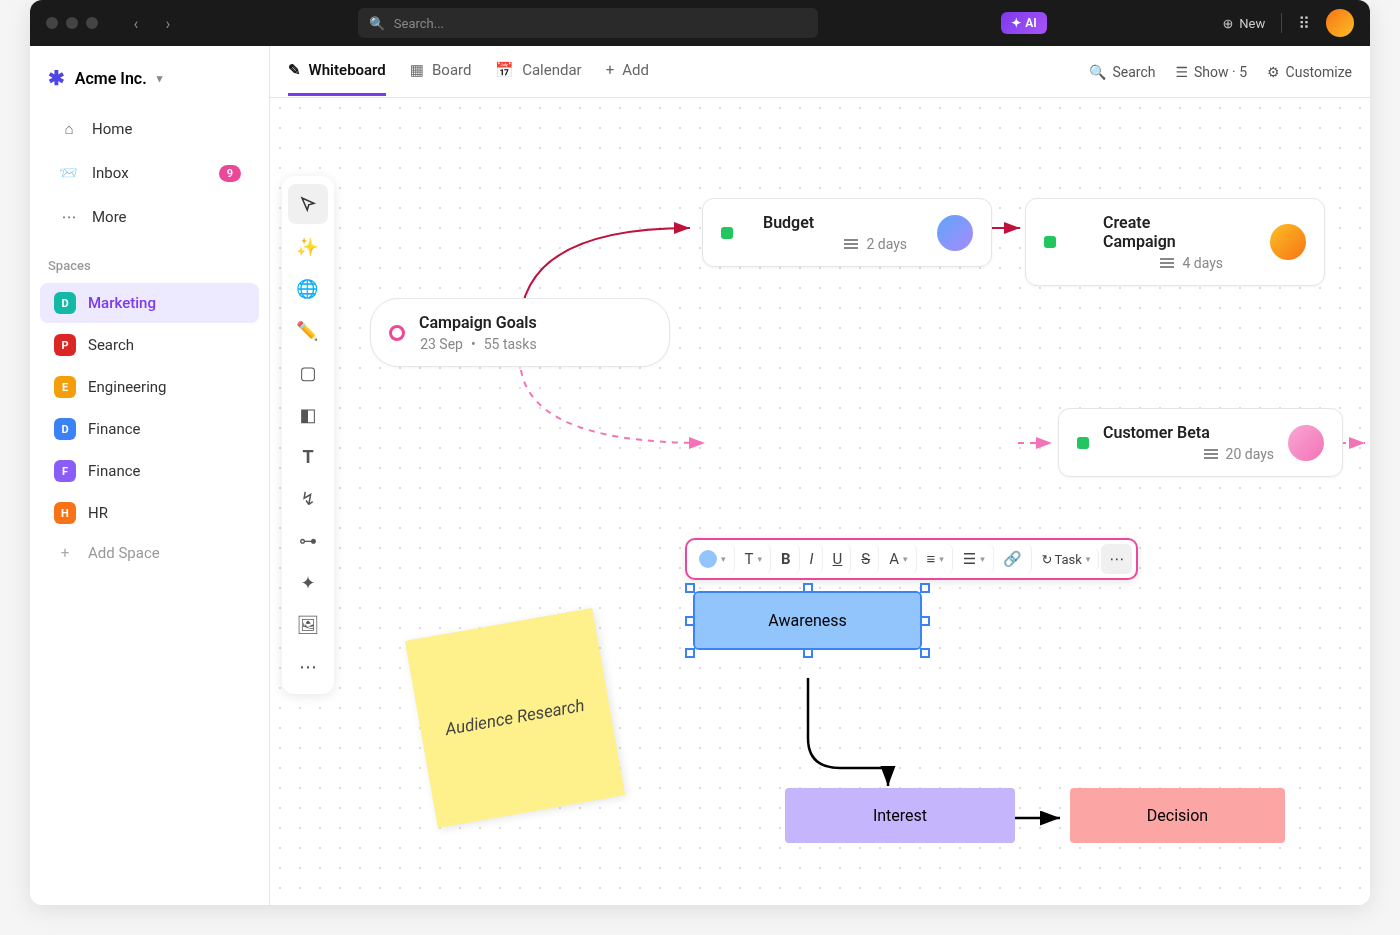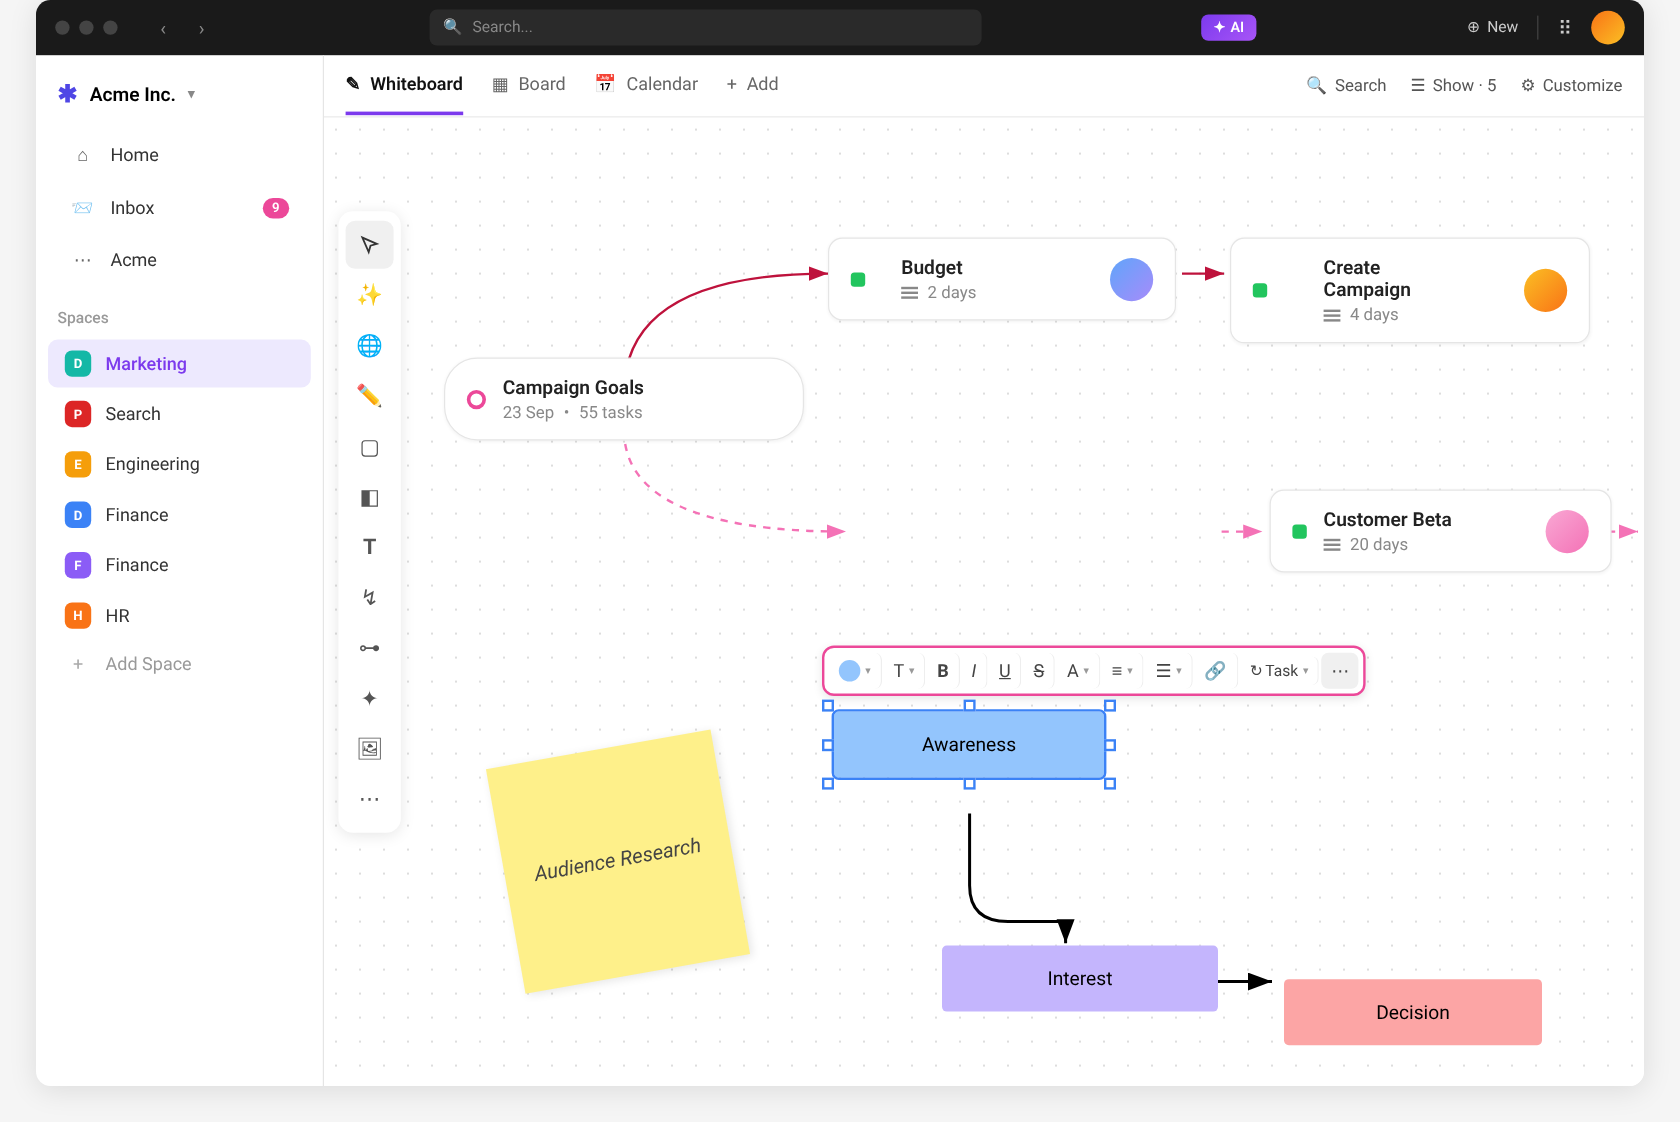--- a/index.html
+++ b/index.html
@@ -48,21 +48,21 @@
 .canvas { flex: 1; position: relative; background: #fff; background-image: radial-gradient(#ddd 1px, transparent 1px); background-size: 20px 20px; overflow: hidden; }
 
 
 .vtoolbar { position: absolute; left: 12px; top: 78px; width: 52px; background: #fff; border-radius: 12px; box-shadow: 0 2px 12px rgba(0,0,0,0.1); padding: 8px 0; display: flex; flex-direction: column; align-items: center; gap: 2px; z-index: 10; }
 .vtool { width: 40px; height: 40px; display: flex; align-items: center; justify-content: center; cursor: pointer; border-radius: 8px; color: #555; font-size:18px; }
 .vtool.active { background: #f0f0f0; }
 
 
 .card { position: absolute; background: #fff; border: 1px solid #e5e5e5; border-radius: 12px; padding: 14px 18px; box-shadow: 0 1px 3px rgba(0,0,0,0.05); }
 .card-title { font-weight: 600; font-size: 16px; color: #222; }
-.card-sub { font-size: 14px; color: #888; margin-top: 4px; display: flex; align-items: center; gap: 8px; }
+.card-sub { font-size: 14px; color: #888; margin-top: 4px; display: flex; align-items: center; gap: 8px; justify-content: flex-end; }
 .status-dot { width: 12px; height: 12px; border-radius: 3px; display: inline-block; }
 .task-card { display: flex; align-items: center; gap: 14px; }
 .task-avatar { width: 36px; height: 36px; border-radius: 50%; margin-left: auto; }
 .goal-status { width: 16px; height: 16px; border: 3px solid #ec4899; border-radius: 50%; margin-right: 14px; }
 
 
 .collab { position: absolute; right: 20px; top: 66px; display: flex; align-items: center; gap: -4px; }
 .collab .av { width: 30px; height: 30px; border-radius: 50%; border: 2px solid #fff; margin-left: -6px; }
 .more-count { background: #f0f0f0; color: #666; padding: 4px 10px; border-radius: 14px; font-size: 12px; margin-left: 6px; }
 
@@ -137,21 +137,21 @@
         <span class="icon">⌂</span>
         <span>Home</span>
       </div>
       <div class="sidebar-item">
         <span class="icon">📨</span>
         <span>Inbox</span>
         <span class="badge">9</span>
       </div>
       <div class="sidebar-item">
         <span class="icon">⋯</span>
-        <span>Acme</span>
+        <span>More</span>
       </div>
       <div class="section-label">Spaces</div>
       <div id="spaces-list">
           <div class="space-item active">
             <span class="space-icon" style="background:#14b8a6">D</span>
             <span>Marketing</span>
           </div>
           <div class="space-item">
             <span class="space-icon" style="background:#dc2626">P</span>
             <span>Search</span>
@@ -277,21 +277,21 @@
               <div class="card-title">Campaign Goals</div>
               <div class="card-sub">
                 <span>23 Sep</span>
                 <span>•</span>
                 <span>55 tasks</span>
               </div>
             </div>
           </div>
         </div>
 
-        <div class="card task-card" style="left:420px; top:100px; width:290px;gap:30px;">
+        <div class="card task-card" style="left:432px; top:100px; width:290px;gap:30px;">
           <span class="status-dot" style="background:#22c55e"></span>
           <div style="flex:1">
             <div class="card-title">Budget</div>
             <div class="card-sub">
                 <span class="lines-icon">
                   <span></span>
                   <span></span>
                   <span></span>
                 </span>
                 <span>2 days</span>
@@ -374,20 +374,20 @@
               <span class="sw"></span>
               <span class="s"></span>
               <span class="se"></span>
           </div>
         </div>
 
         <div class="flowbox" style="left:515px; top:690px; width:230px; background:#c4b5fd;">
           <span>Interest</span>
         </div>
 
-        <div class="flowbox" style="left:800px; top:690px; width:215px; background:#fca5a5;margin-top:28px;">
+        <div class="flowbox" style="left:800px; top:690px; width:215px; background:#fca5a5;">
           <span>Decision</span>
         </div>
 
       </div>
     </div>
   </div>
 </div>
 
 </body></html>

